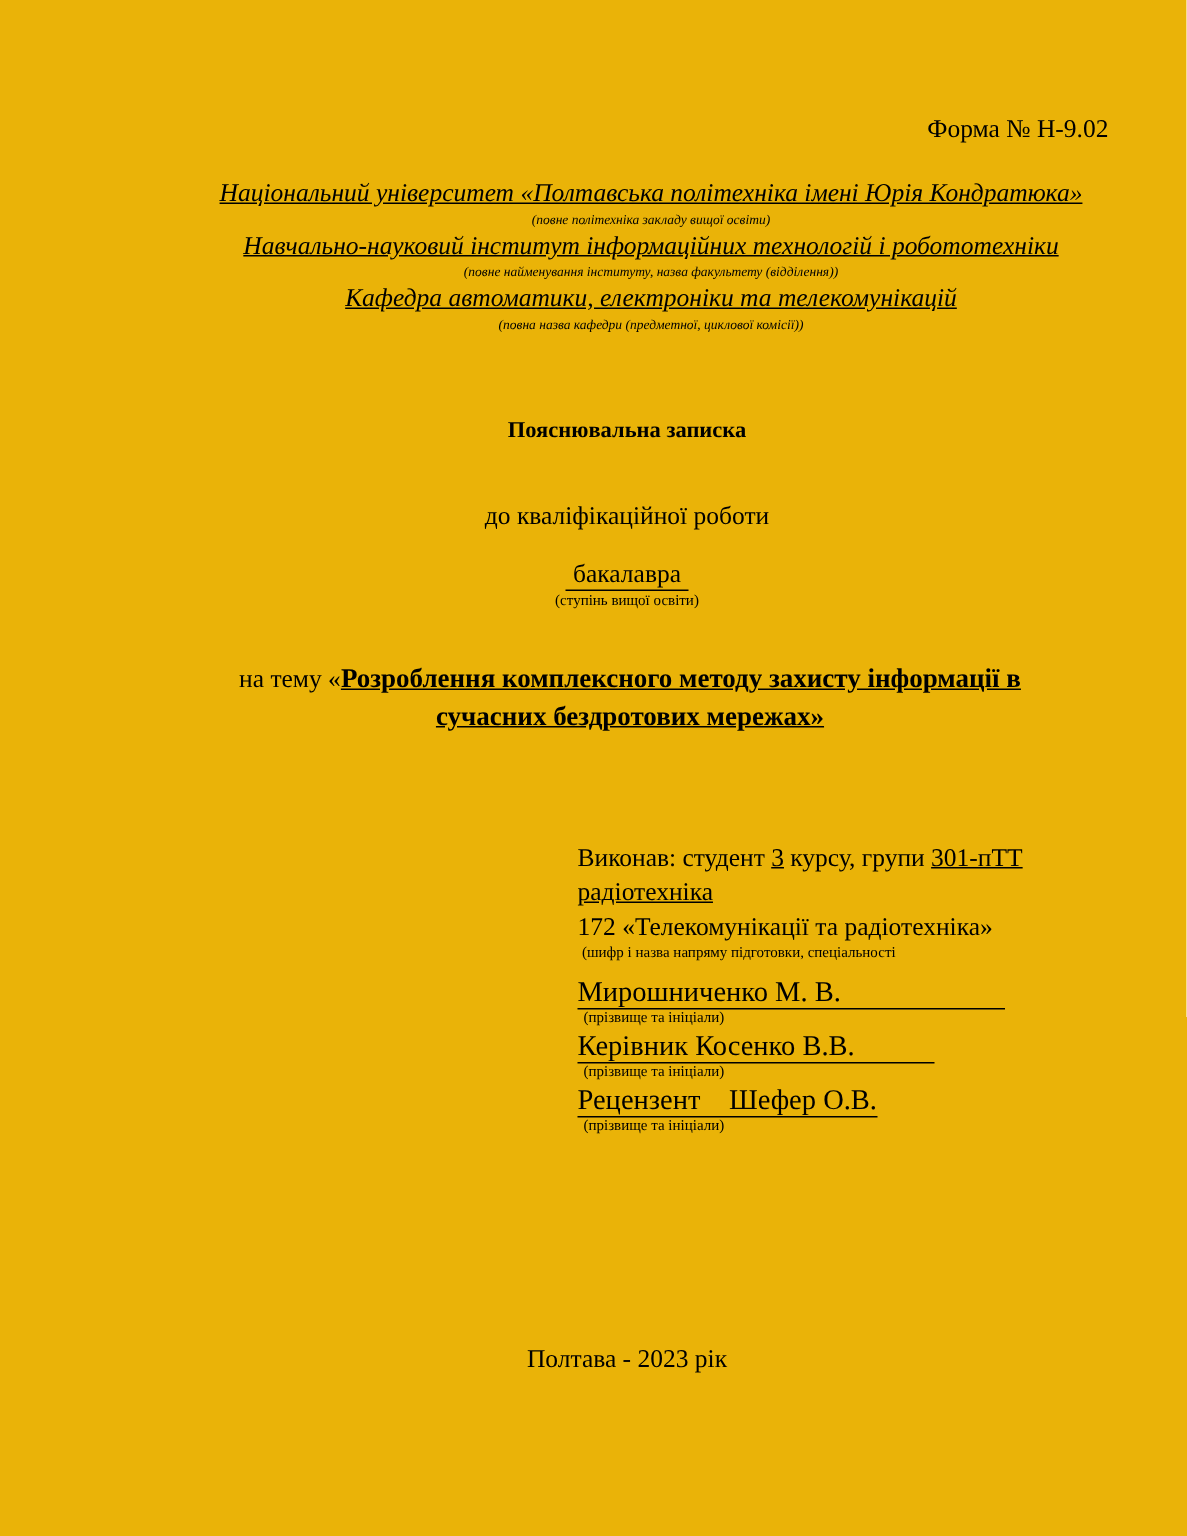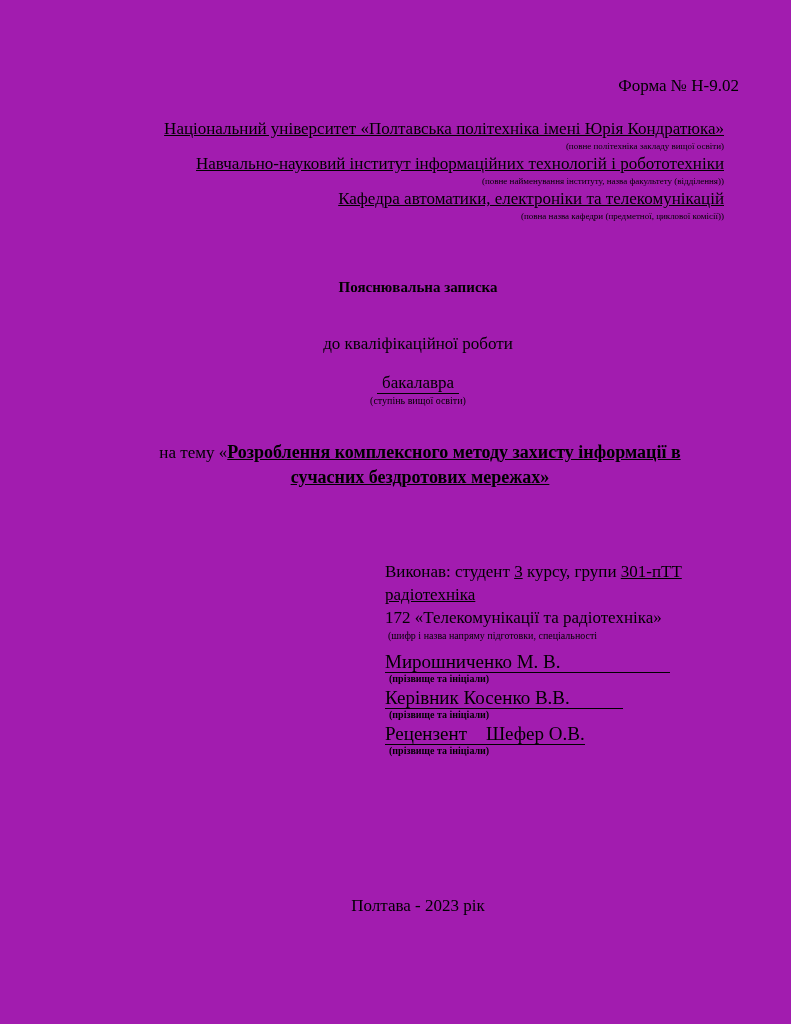--- a/index.html
+++ b/index.html
@@ -4,37 +4,38 @@
 <style>
   html, body {
     margin: 0;
     padding: 0;
     background: #ffffff;
   }
   .page {
     position: relative;
     width: 791px;
     height: 1024px;
-    background: #a21caf;
+    background: #eab308;
     color: #000000;
     font-family: "Liberation Serif", serif;
     overflow: hidden;
   }
   .forma {
     position: absolute;
     top: 76px;
     right: 52px;
     font-size: 17px;
   }
   .inst-header {
     position: absolute;
     top: 118px;
-    left: 88px;
-    width: 636px;
-    text-align: right;
+    left: 116px;
+    width: 636px;
+    text-align: center;
+    font-style: italic;
   }
   .hline {
     font-size: 17px;
     line-height: 22px;
     text-decoration: underline;
     white-space: nowrap;
   }
   .hcap {
     font-size: 9px;
     line-height: 13px;
@@ -127,21 +128,20 @@
     height: 20px;
   }
   .w0 { min-width: 285px; }
   .w1 { min-width: 238px; }
   .w2 { min-width: 193px; }
   .sig-cap {
     font-size: 10px;
     line-height: 12px;
     padding-left: 4px;
     margin-bottom: 3px;
-    font-weight: bold;
   }
   .city {
     position: absolute;
     top: 896px;
     left: 100px;
     width: 636px;
     text-align: center;
     font-size: 17px;
   }
 </style>

